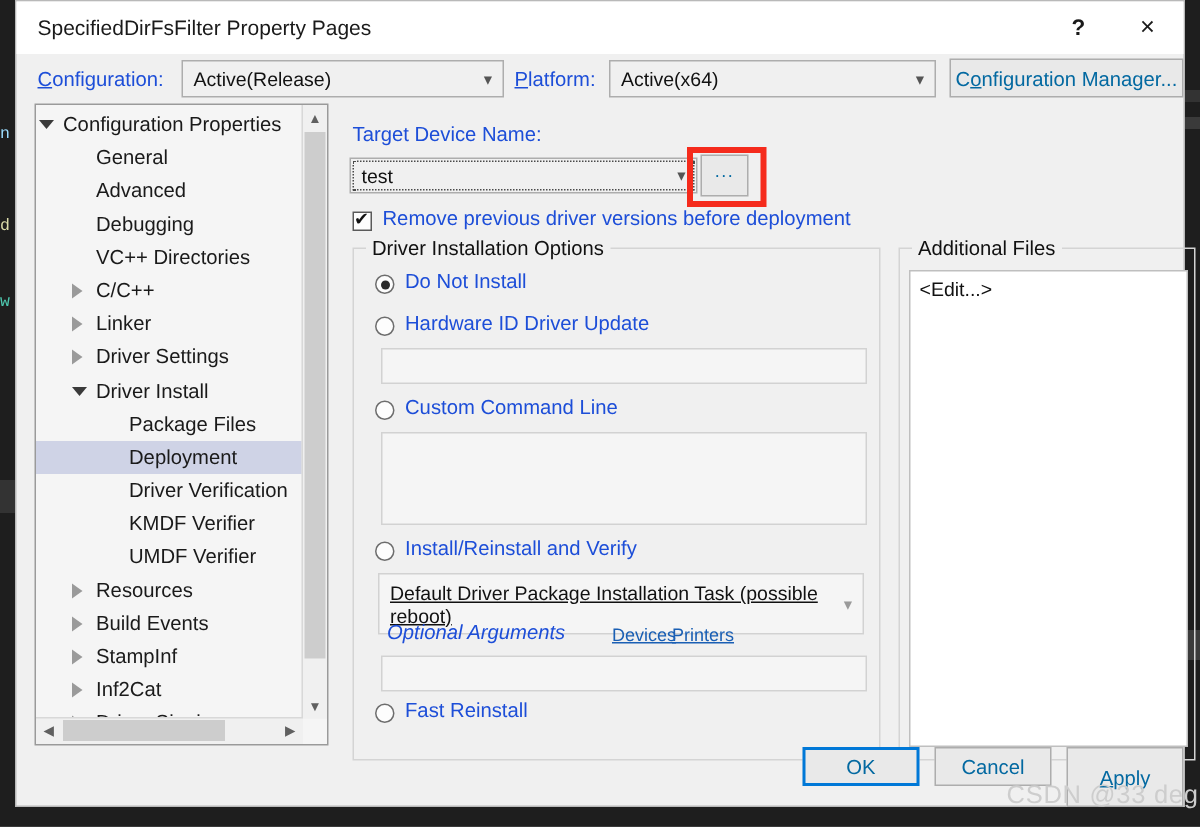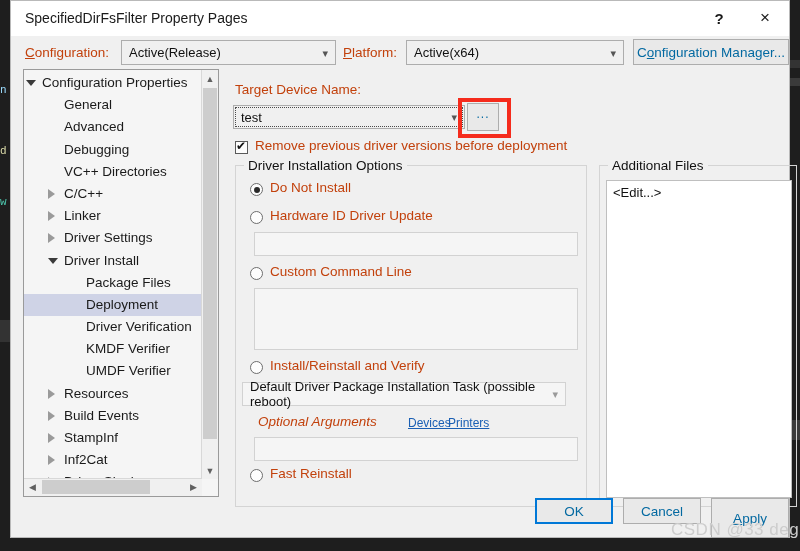--- a/index.html
+++ b/index.html
@@ -34,21 +34,21 @@
   .title-btn {
     position:absolute; top:0; width:44px; height:34px;
     display:flex; align-items:center; justify-content:center;
     font-size:16px; color:#1a1a1a; cursor:default;
   }
   .title-btn.help { right:48px; font-weight:bold; font-size:15px;}
   .title-btn.close { right:2px; font-size:17px; }
 
   
   .cfg-row { position:absolute; left:0; top:35px; width:778px; height:33px; }
-  .lbl { position:absolute; font-size:13.5px; color:#c2410c; white-space:nowrap; }
+  .lbl { position:absolute; font-size:13.5px; color:#1d4ed8; white-space:nowrap; }
   .lbl u { text-decoration:underline; }
 
   .combo {
     position:absolute; background:#f0f0f0; border:1px solid #adadad;
     box-sizing:border-box; font-size:13px; color:#111;
     display:flex; align-items:center; padding-left:7px;
   }
   .combo .chev {
     position:absolute; right:7px; top:50%; transform:translateY(-50%);
     font-size:11px; color:#555;
@@ -285,21 +285,21 @@
         <div class="radio" style="left:14px; top:45px;"></div>
         <div class="lbl" style="left:34px; top:42px;">Hardware ID Driver Update</div>
         <div class="textbox" style="left:18px; top:66px; width:324px; height:24px;"></div>
 
         <div class="radio" style="left:14px; top:101px;"></div>
         <div class="lbl" style="left:34px; top:98px;">Custom Command Line</div>
         <div class="textbox" style="left:18px; top:122px; width:324px; height:62px;"></div>
 
         <div class="radio" style="left:14px; top:195px;"></div>
         <div class="lbl" style="left:34px; top:192px;">Install/Reinstall and Verify</div>
-        <div class="combo" style="left:6px; top:216px; width:324px; height:24px; background:#f5f5f5; border-color:#d2d2d2;">
+        <div class="combo" style="left:16px; top:216px; width:324px; height:41px; background:#f5f5f5; border-color:#d2d2d2;text-decoration:underline;">
           <span>Default Driver Package Installation Task (possible reboot)</span>
           <span class="chev" style="color:#9a9a9a;">▾</span>
         </div>
 
         <div class="lbl" style="left:22px; top:248px;font-style:italic;">Optional Arguments</div>
         <div class="link" style="left:172px; top:250px;">Devices</div>
         <div class="link" style="left:212px; top:250px;">Printers</div>
         <div class="textbox" style="left:18px; top:271px; width:324px; height:24px;"></div>
 
         <div class="radio" style="left:14px; top:303px;"></div>

